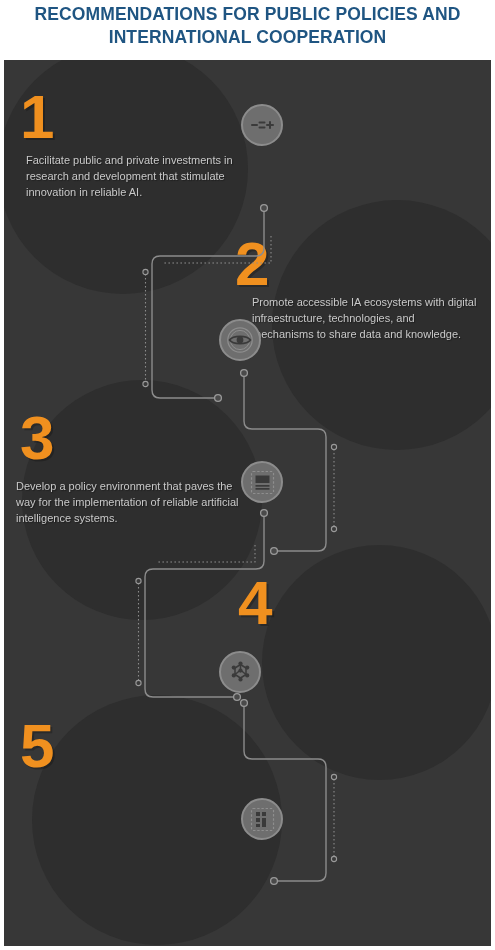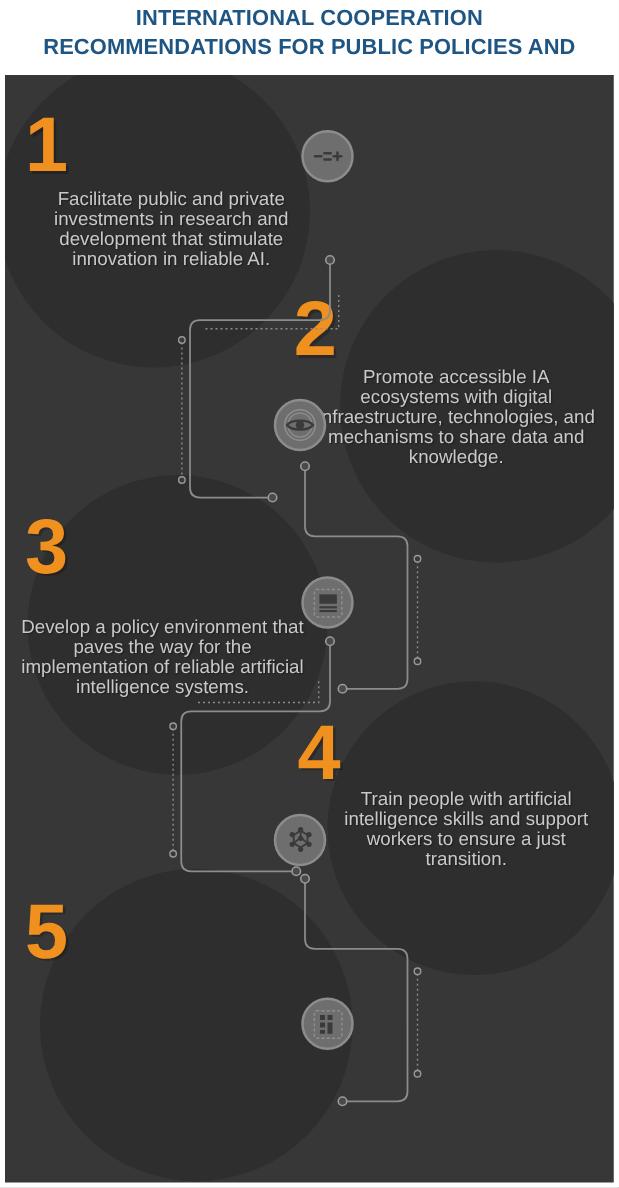--- a/index.html
+++ b/index.html
@@ -72,23 +72,22 @@
     line-height: 62px;
     letter-spacing: -1px;
     text-shadow: 2px 2px 0 rgba(0,0,0,0.22);
     user-select: none;
   }
 
   
   .body-text {
     position: absolute;
     color: #C9C9C9;
-    font-size: 15px;
+    font-size: 11px;
     line-height: 16px;
-    text-align: center;
     text-shadow: 1px 1px 1px rgba(0,0,0,0.35);
   }
 
   
   .icon-badge {
     position: absolute;
     width: 42px;
     height: 42px;
     border-radius: 50%;
     background: #6E6E6E;
@@ -108,22 +107,22 @@
     pointer-events: none;
   }
   .conn svg { display: block; overflow: visible; }
 </style>
 </head>
 <body>
 
 <div id="page">
 
   <div id="title-block">
+    <div class="title-line">RECOMMENDATIONS FOR PUBLIC POLICIES AND</div>
     <div class="title-line">INTERNATIONAL COOPERATION</div>
-    <div class="title-line">RECOMMENDATIONS FOR PUBLIC POLICIES AND</div>
   </div>
 
   <div id="panel">
 
     <div class="bg-circle" style="left:-6px;  top:-16px; width:250px; height:250px;"></div>
     <div class="bg-circle" style="left:268px; top:140px; width:250px; height:250px;"></div>
     <div class="bg-circle" style="left:18px;  top:320px; width:240px; height:240px;"></div>
     <div class="bg-circle" style="left:258px; top:485px; width:235px; height:235px;"></div>
     <div class="bg-circle" style="left:28px;  top:635px; width:250px; height:250px;"></div>
 
@@ -192,32 +191,31 @@
     <div class="icon-badge" style="left:215px; top:259px;">
       <svg width="28" height="28" viewBox="0 0 28 28">
         <circle cx="14" cy="14" r="12.2" fill="none" stroke="#8E8E8E" stroke-width="1.2"></circle>
         <circle cx="14" cy="14" r="9.6" fill="none" stroke="#8E8E8E" stroke-width="1"></circle>
         <path d="M3.6 14 C7 9.2, 21 9.2, 24.4 14 C21 18.8, 7 18.8, 3.6 14 Z" fill="none" stroke="#3A3A3A" stroke-width="1.8"></path>
         <circle cx="14" cy="14" r="3.4" fill="#3A3A3A"></circle>
       </svg>
     </div>
 
     <div class="num" style="left:16px; top:347px;">3</div>
-    <div class="body-text" style="left:12px; top:434px; width:228px;">Develop a policy environment that paves the way for the implementation of reliable artificial intelligence systems.</div>
+    <div class="body-text" style="left:12px; top:418px; width:228px;">Develop a policy environment that paves the way for the implementation of reliable artificial intelligence systems.</div>
     <div class="icon-badge" style="left:237px; top:401px;">
       <svg width="27" height="27" viewBox="0 0 27 27">
         <rect x="2.5" y="2.5" width="22" height="22" rx="1.5" fill="none" stroke="#8E8E8E" stroke-width="1.2" stroke-dasharray="2.4 1.8"></rect>
         <rect x="6.5" y="6.5" width="14" height="7.5" fill="#3A3A3A"></rect>
         <rect x="6.5" y="16" width="14" height="1.7" fill="#3A3A3A"></rect>
         <rect x="6.5" y="19" width="14" height="1.7" fill="#3A3A3A"></rect>
       </svg>
     </div>
 
     <div class="num" style="left:234px; top:512px;">4</div>
-    <div class="body-text" style="left:256px; top:572px; width:226px;">Train people with artificial intelligence skills and support workers to ensure a just transition.</div>
     <div class="icon-badge" style="left:215px; top:591px;">
       <svg width="27" height="27" viewBox="0 0 27 27">
         <g stroke="#3A3A3A" stroke-width="1.5" fill="none">
           <path d="M13.5 5.5 L8 9 L8 15.5 L13.5 19 L19 15.5 L19 9 Z"></path>
           <path d="M13.5 5.5 L13.5 11"></path>
           <path d="M8 15.5 L13.5 11"></path>
           <path d="M19 15.5 L13.5 11"></path>
         </g>
         <g fill="#3A3A3A">
           <circle cx="13.5" cy="4.6" r="2.1"></circle>

